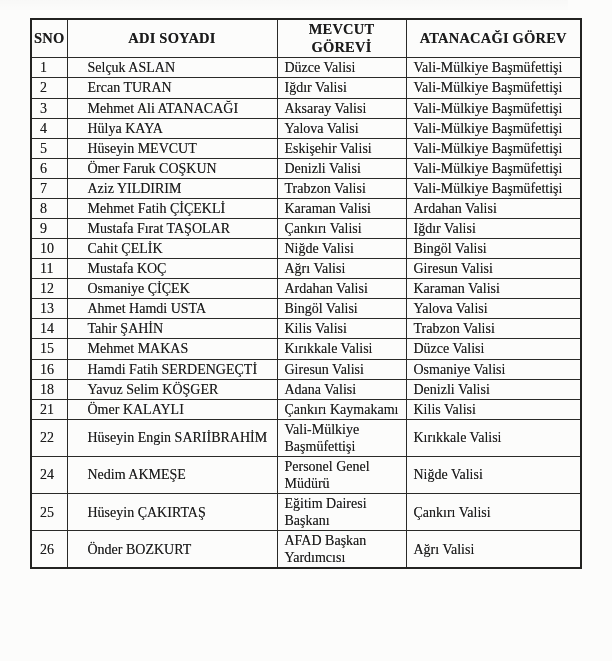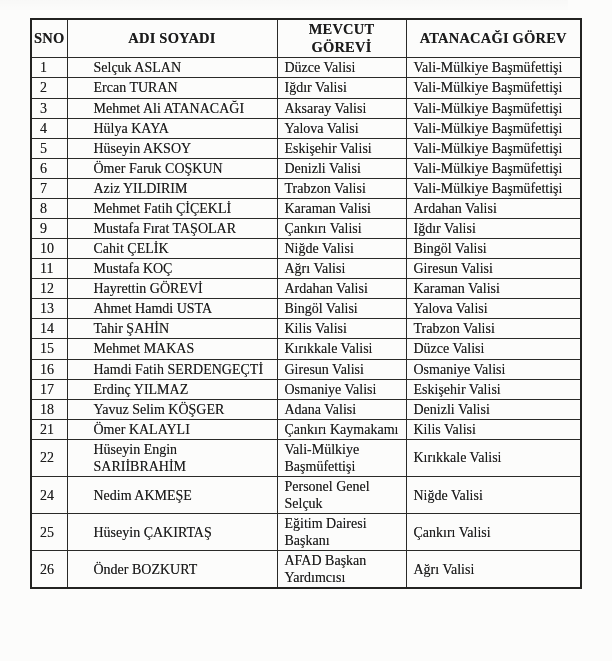--- a/index.html
+++ b/index.html
@@ -50,21 +50,21 @@
     text-align: center;
     height: 23px;
     padding: 1px 2px;
     letter-spacing: 0.2px;
   }
   table.appointments td {
     height: 19px;
     padding: 1px 6px 1px 8px;
     text-align: left;
   }
-  table.appointments td.cell-name { padding-left: 26px; }
+  table.appointments td.cell-name { padding-left: 20px; }
   table.appointments td.cell-curr,
   table.appointments td.cell-next { padding-left: 7px; }
 
   
   table.appointments td, table.appointments th {
     text-shadow: 0 0 0.4px rgba(20,20,20,0.55);
   }
 </style>
 </head>
 <body>
@@ -105,21 +105,21 @@
       <td class="cell-next">Vali-Mülkiye Başmüfettişi</td>
     </tr>
         <tr>
       <td class="cell-sno">4</td>
       <td class="cell-name">Hülya KAYA</td>
       <td class="cell-curr">Yalova Valisi</td>
       <td class="cell-next">Vali-Mülkiye Başmüfettişi</td>
     </tr>
         <tr>
       <td class="cell-sno">5</td>
-      <td class="cell-name">Hüseyin AKSOY</td>
+      <td class="cell-name">Hüseyin MEVCUT</td>
       <td class="cell-curr">Eskişehir Valisi</td>
       <td class="cell-next">Vali-Mülkiye Başmüfettişi</td>
     </tr>
         <tr>
       <td class="cell-sno">6</td>
       <td class="cell-name">Ömer Faruk COŞKUN</td>
       <td class="cell-curr">Denizli Valisi</td>
       <td class="cell-next">Vali-Mülkiye Başmüfettişi</td>
     </tr>
         <tr>
@@ -147,21 +147,21 @@
       <td class="cell-next">Bingöl Valisi</td>
     </tr>
         <tr>
       <td class="cell-sno">11</td>
       <td class="cell-name">Mustafa KOÇ</td>
       <td class="cell-curr">Ağrı Valisi</td>
       <td class="cell-next">Giresun Valisi</td>
     </tr>
         <tr>
       <td class="cell-sno">12</td>
-      <td class="cell-name">Hayrettin GÖREVİ</td>
+      <td class="cell-name">Osmaniye ÇİÇEK</td>
       <td class="cell-curr">Ardahan Valisi</td>
       <td class="cell-next">Karaman Valisi</td>
     </tr>
         <tr>
       <td class="cell-sno">13</td>
       <td class="cell-name">Ahmet Hamdi USTA</td>
       <td class="cell-curr">Bingöl Valisi</td>
       <td class="cell-next">Yalova Valisi</td>
     </tr>
         <tr>
@@ -176,47 +176,41 @@
       <td class="cell-curr">Kırıkkale Valisi</td>
       <td class="cell-next">Düzce Valisi</td>
     </tr>
         <tr>
       <td class="cell-sno">16</td>
       <td class="cell-name">Hamdi Fatih SERDENGEÇTİ</td>
       <td class="cell-curr">Giresun Valisi</td>
       <td class="cell-next">Osmaniye Valisi</td>
     </tr>
         <tr>
-      <td class="cell-sno">17</td>
-      <td class="cell-name">Erdinç YILMAZ</td>
-      <td class="cell-curr">Osmaniye Valisi</td>
-      <td class="cell-next">Eskişehir Valisi</td>
-    </tr>
-        <tr>
       <td class="cell-sno">18</td>
       <td class="cell-name">Yavuz Selim KÖŞGER</td>
       <td class="cell-curr">Adana Valisi</td>
       <td class="cell-next">Denizli Valisi</td>
     </tr>
         <tr>
       <td class="cell-sno">21</td>
       <td class="cell-name">Ömer KALAYLI</td>
       <td class="cell-curr">Çankırı Kaymakamı</td>
       <td class="cell-next">Kilis Valisi</td>
     </tr>
         <tr>
       <td class="cell-sno">22</td>
       <td class="cell-name">Hüseyin Engin SARIİBRAHİM</td>
       <td class="cell-curr">Vali-Mülkiye Başmüfettişi</td>
       <td class="cell-next">Kırıkkale Valisi</td>
     </tr>
         <tr>
       <td class="cell-sno">24</td>
       <td class="cell-name">Nedim AKMEŞE</td>
-      <td class="cell-curr">Personel Genel Selçuk</td>
+      <td class="cell-curr">Personel Genel Müdürü</td>
       <td class="cell-next">Niğde Valisi</td>
     </tr>
         <tr>
       <td class="cell-sno">25</td>
       <td class="cell-name">Hüseyin ÇAKIRTAŞ</td>
       <td class="cell-curr">Eğitim Dairesi Başkanı</td>
       <td class="cell-next">Çankırı Valisi</td>
     </tr>
         <tr>
       <td class="cell-sno">26</td>

